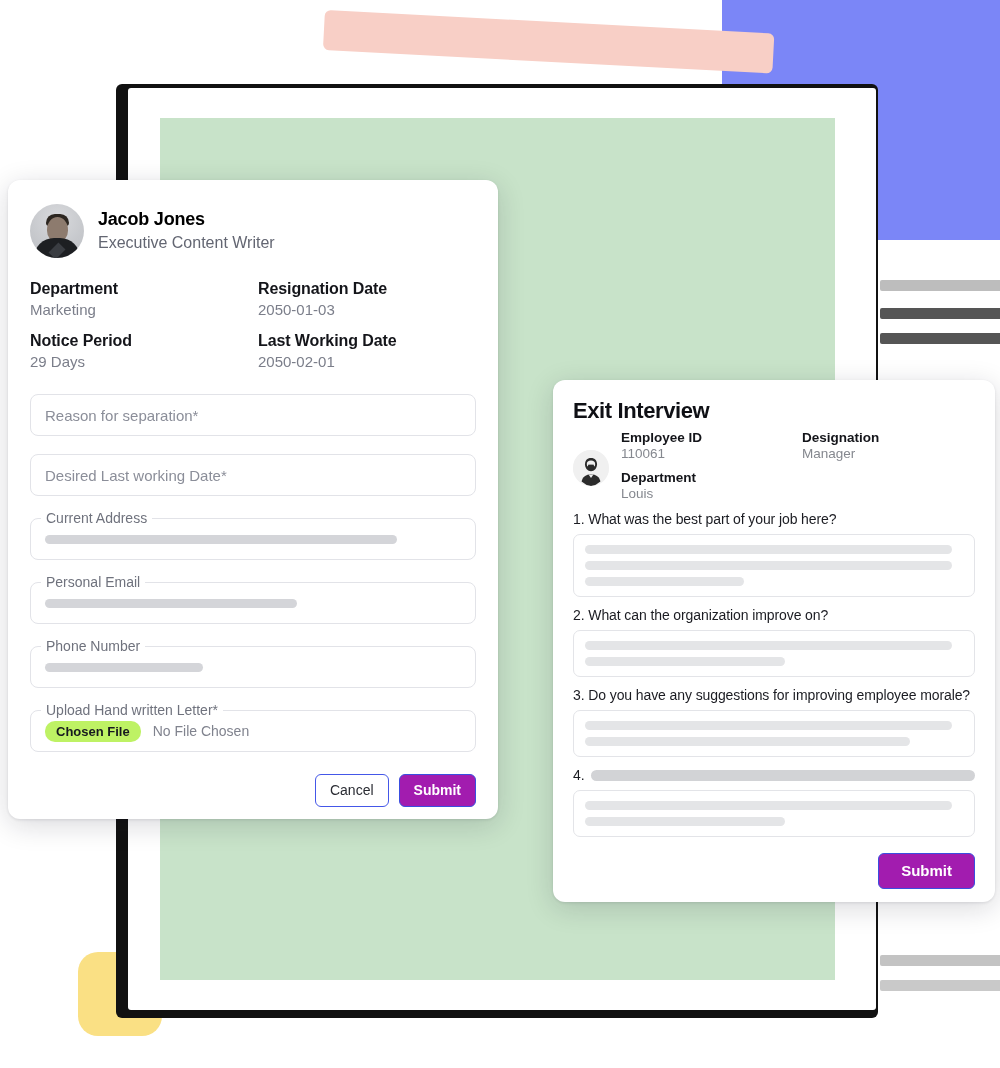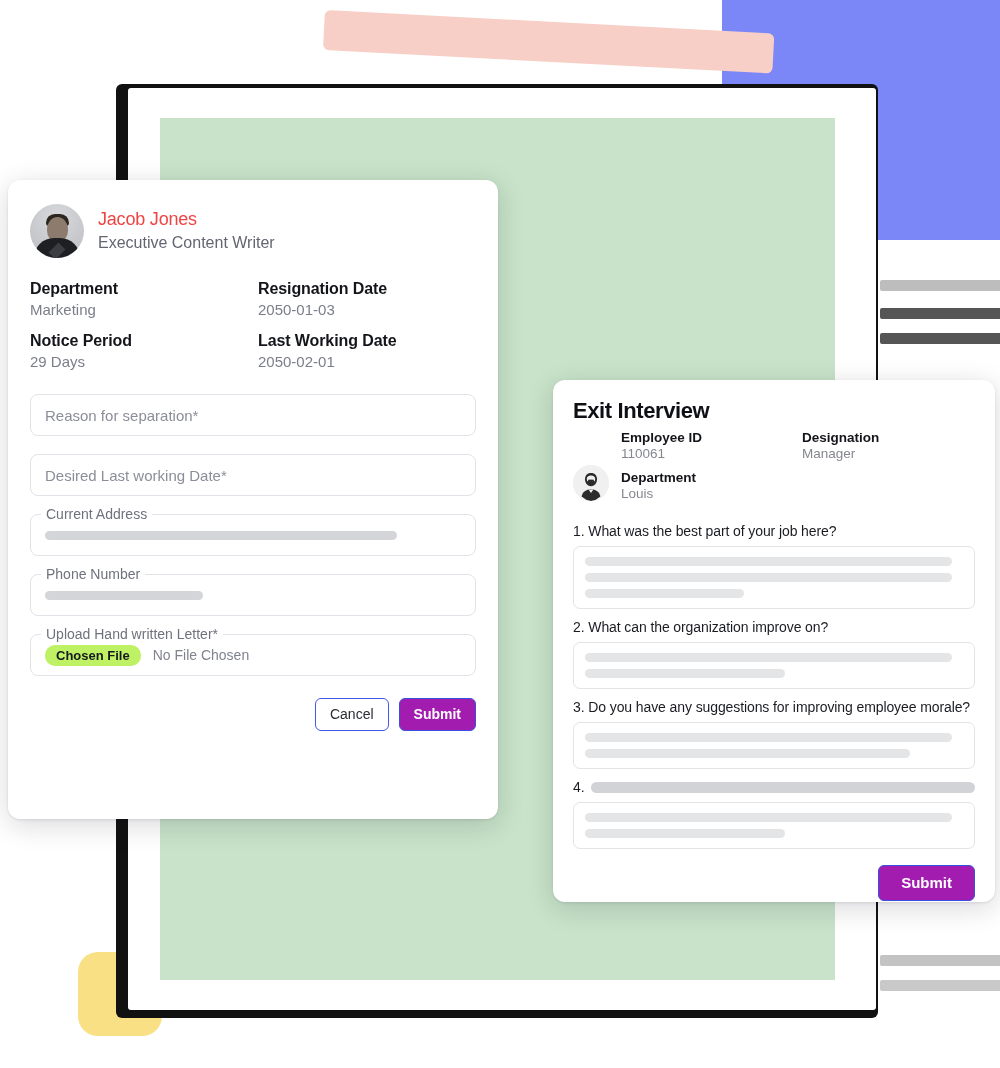--- a/index.html
+++ b/index.html
@@ -168,22 +168,22 @@
     bottom: 0px;
     width: 10px;
     height: 14px;
     margin-left: -5px;
     background: #3a3d42;
     transform: rotate(45deg);
   }
 
   .profile-name {
     font-size: 18px;
-    font-weight: normal;
-    color: #ef4444;
+    font-weight: bold;
+    color: #000000;
     letter-spacing: -0.2px;
     line-height: 1.3;
   }
   .profile-role {
     font-size: 16px;
     color: #636672;
     line-height: 1.4;
     margin-top: 1px;
   }
 
@@ -214,21 +214,21 @@
     margin-bottom: 18px;
     display: flex;
     align-items: center;
     padding: 0 14px;
     background: #ffffff;
   }
   .field .placeholder {
     font-size: 15px;
     color: #8b8e99;
   }
-  .field.legended { margin-top: 10px; }
+  .field.legended { margin-top: 22px; }
   .field .legend {
     position: absolute;
     top: -9px;
     left: 10px;
     background: #ffffff;
     padding: 0 5px;
     font-size: 14px;
     color: #6f727d;
     white-space: nowrap;
   }
@@ -288,23 +288,23 @@
   .exit-inner { padding: 18px 20px 16px 20px; }
   .exit-title {
     font-size: 22px;
     font-weight: bold;
     color: #0f1015;
     letter-spacing: -0.4px;
     margin-bottom: 6px;
   }
   .exit-head {
     display: flex;
-    align-items: flex-end;
+    align-items: center;
     gap: 12px;
-    margin-bottom: 22px;
+    margin-bottom: 10px;
   }
   .avatar-illus {
     width: 36px;
     height: 36px;
     border-radius: 50%;
     background: #f0f0f0;
     position: relative;
     overflow: hidden;
     flex: 0 0 auto;
     margin-top: 4px;
@@ -415,20 +415,24 @@
 
       <div class="field">
         <span class="placeholder">Desired Last working Date*</span>
       </div>
 
       <div class="field legended">
         <span class="legend">Current Address</span>
         <div class="skel" style="width:352px"></div>
       </div>
 
+      <div class="field legended">
+        <span class="legend">Personal Email</span>
+        <div class="skel" style="width:252px"></div>
+      </div>
 
       <div class="field legended">
         <span class="legend">Phone Number</span>
         <div class="skel" style="width:158px"></div>
       </div>
 
       <div class="field legended" style="height:40px">
         <span class="legend">Upload Hand written Letter*</span>
         <span class="chip">Chosen File</span>
         <span class="chip-note">No File Chosen</span>

